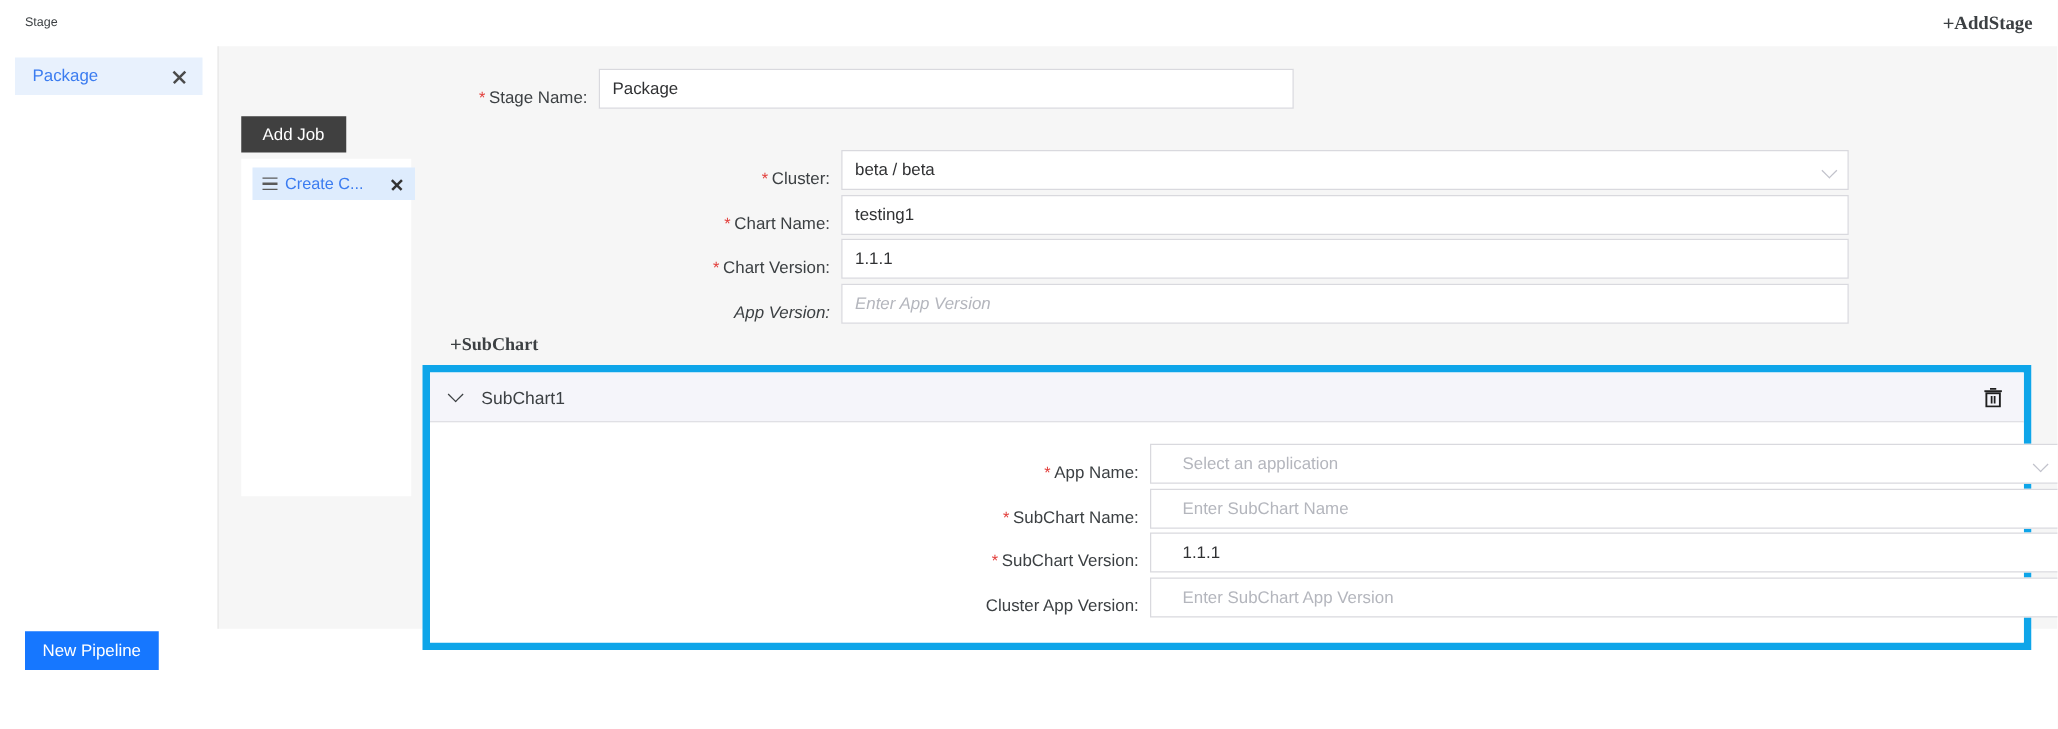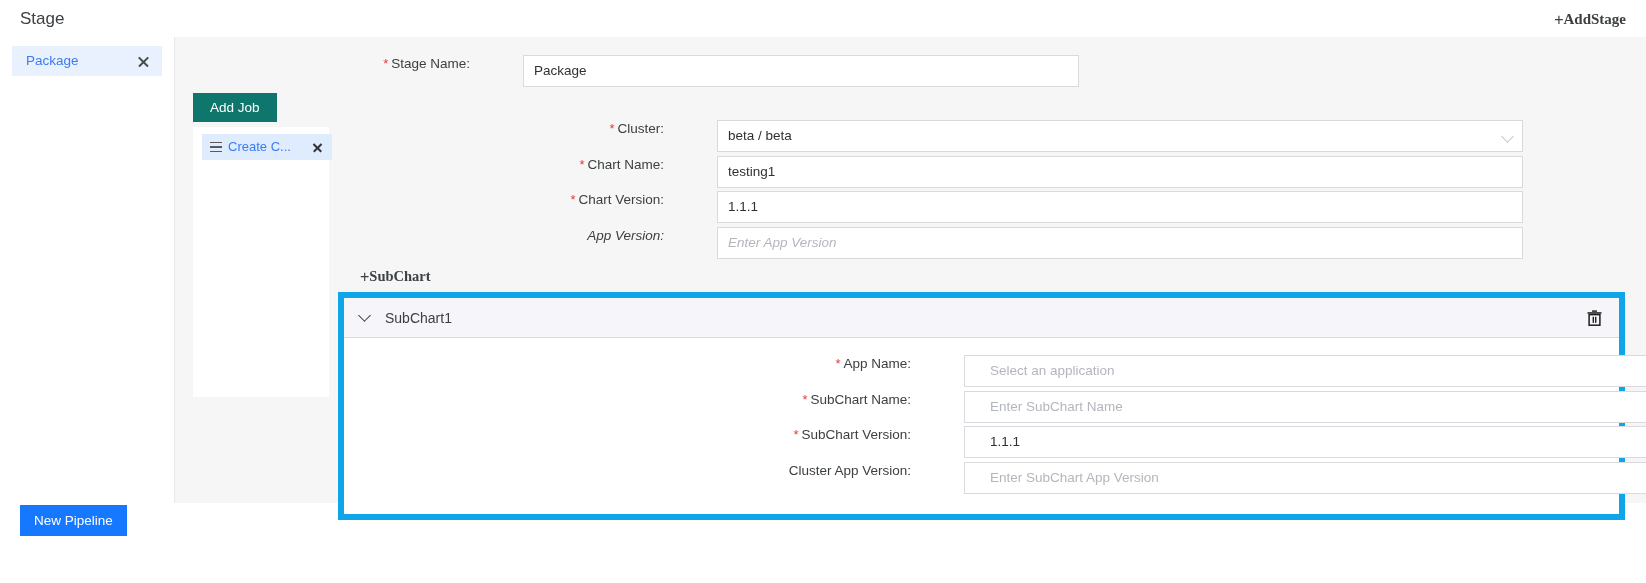--- a/index.html
+++ b/index.html
@@ -23,21 +23,21 @@
   
   .topbar {
     position: absolute;
     left: 0; top: 0;
     width: 1646px; height: 37px;
     background: #ffffff;
   }
   .topbar-title {
     position: absolute;
     left: 20px; top: 10px;
-    font-size: 17px;
+    font-size: 10px;
     color: #3c4043;
     line-height: 18px;
   }
   .add-stage-btn {
     position: absolute;
     right: 20px; top: 10px;
     font-family: "Liberation Serif", serif;
     font-weight: bold;
     font-size: 15px;
     color: #3c4043;
@@ -118,21 +118,21 @@
     background: #f6f6f6;
     border-left: 1px solid #e8e8e8;
   }
 
   
   .add-job-btn {
     position: absolute;
     left: 18px; top: 56px;
     height: 29px;
     padding: 0 17px;
-    background: #0f766e;
+    background: #404040;
     color: #ffffff;
     border: none;
     font-family: "Liberation Sans", sans-serif;
     font-size: 13.5px;
     line-height: 29px;
     cursor: pointer;
     white-space: nowrap;
   }
   .job-list {
     position: absolute;
@@ -188,23 +188,22 @@
     width: 11px; height: 1.6px;
     background: #333333;
   }
   .job-item-close::before { transform: rotate(45deg); }
   .job-item-close::after  { transform: rotate(-45deg); }
 
   
   .form-row {
     position: absolute;
     display: flex;
-    align-items: flex-start;
+    align-items: flex-end;
     height: 32px;
-    gap: 44px;
   }
   .form-label {
     font-size: 13.5px;
     color: #3c4043;
     line-height: 18px;
     text-align: right;
     white-space: nowrap;
     padding-right: 9px;
     flex: 0 0 auto;
   }

